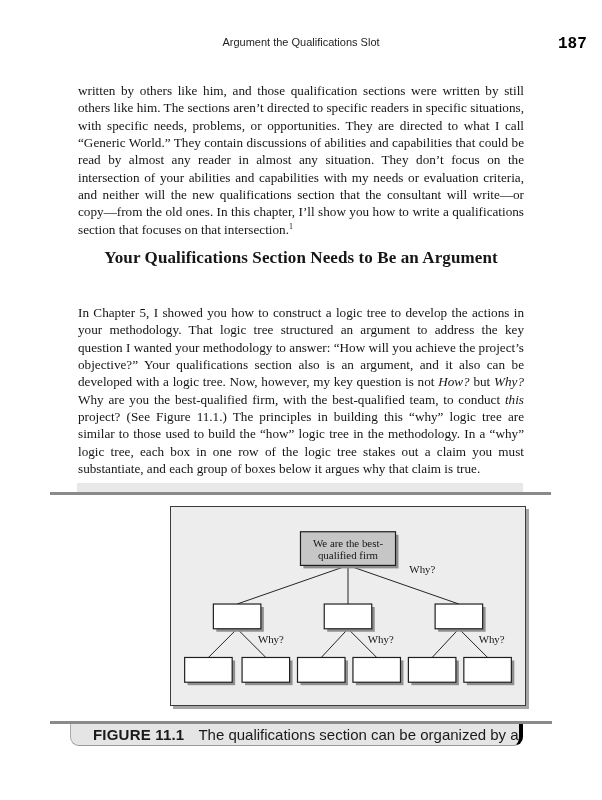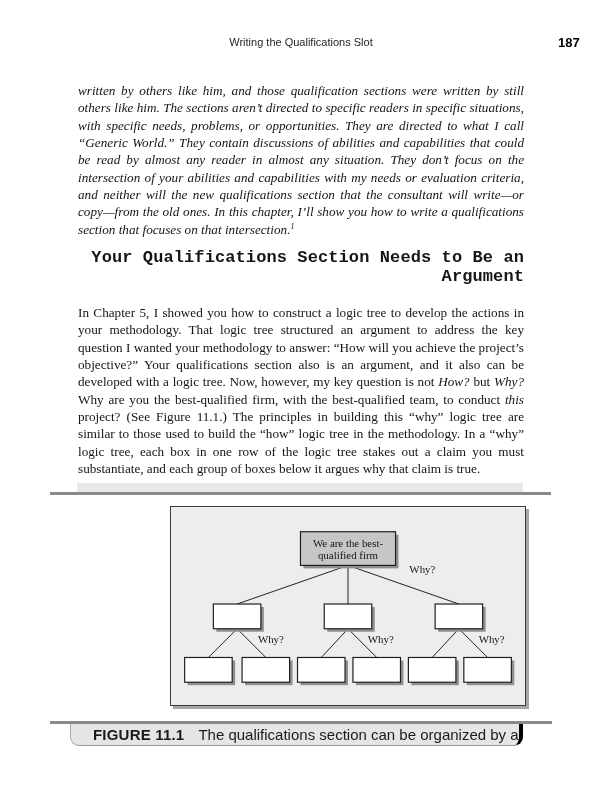--- a/index.html
+++ b/index.html
@@ -17,42 +17,42 @@
     position: absolute;
     top: 36px; left: 78px; width: 446px;
     text-align: center;
     font-family: "Liberation Sans", sans-serif;
     font-size: 11px;
     color: #1f1f1f;
   }
   .page-number {
     position: absolute;
     top: 35px; left: 558px; width: 30px;
-    font-family: Liberation Sans, sans-serif;
-    font-size: 13px;
+    font-family: Liberation Mono, monospace;
+    font-size: 16px;
     font-weight: bold;
     color: #000000;
     text-align: left;
   }
   .body-para {
     position: absolute;
     left: 78px; width: 446px;
     font-size: 13.2px;
     line-height: 17.35px;
     text-align: justify;
     color: #141414;
   }
-  .para-1 { top: 82px; font-style: italic; }
+  .para-1 { top: 82px; }
   .para-2 { top: 304px; }
   .body-para sup { font-size: 60%; vertical-align: super; line-height: 0; }
   .section-heading {
     position: absolute;
     top: 248px; left: 78px; width: 446px;
-    text-align: right;
-    font-family: Liberation Mono, monospace;
+    text-align: center;
+    font-family: Liberation Serif, serif;
     font-size: 17px;
     font-weight: 600;
     color: #161616;
     letter-spacing: 0.1px;
   }
   .figure-top-band {
     position: absolute;
     top: 483px; left: 77px; width: 446px; height: 9px;
     background: #e8e8e8;
   }
@@ -96,21 +96,21 @@
     font-family: "Liberation Serif", serif;
     font-size: 11px;
     fill: #141414;
   }
 </style>
 </head>
 <body>
 
 <div class="page">
 
-  <div class="running-head">Writing the Qualifications Slot</div>
+  <div class="running-head">Argument the Qualifications Slot</div>
   <div class="page-number">187</div>
 
   <p class="body-para para-1">written by others like him, and those qualification sections were written by still others like him. The sections aren’t directed to specific readers in specific situations, with specific needs, problems, or opportunities. They are directed to what I call “Generic World.” They contain discussions of abilities and capabilities that could be read by almost any reader in almost any situation. They don’t focus on the intersection of your abilities and capabilities with my needs or evaluation criteria, and neither will the new qualifications section that the consultant will write—or copy—from the old ones. In this chapter, I’ll show you how to write a qualifications section that focuses on that intersection.<sup>1</sup></p>
 
   <h1 class="section-heading">Your Qualifications Section Needs to Be an Argument</h1>
 
   <p class="body-para para-2">In Chapter 5, I showed you how to construct a logic tree to develop the actions in your methodology. That logic tree structured an argument to address the key question I wanted your methodology to answer: “How will you achieve the project’s objective?” Your qualifications section also is an argument, and it also can be developed with a logic tree. Now, however, my key question is not <i>How?</i> but <i>Why?</i> Why are you the best-qualified firm, with the best-qualified team, to conduct <i>this</i> project? (See Figure 11.1.) The principles in building this “why” logic tree are similar to those used to build the “how” logic tree in the methodology. In a “why” logic tree, each box in one row of the logic tree stakes out a claim you must substantiate, and each group of boxes below it argues why that claim is true.</p>
 
   <div class="figure-top-band"></div>
   <div class="figure-top-rule"></div>

